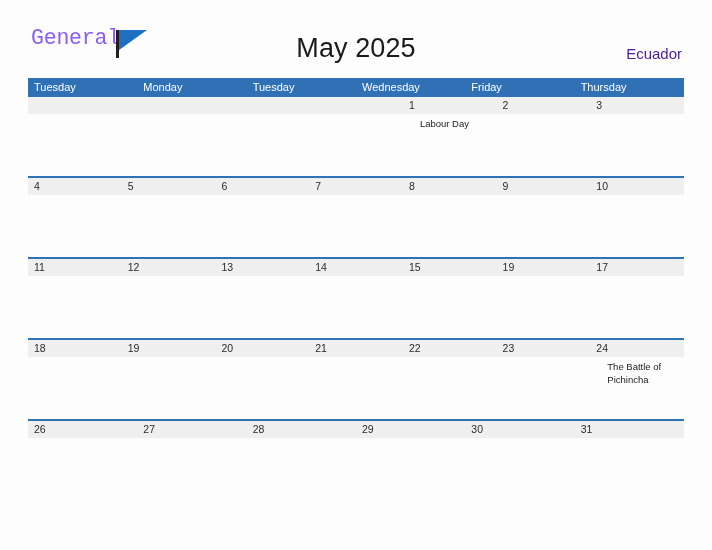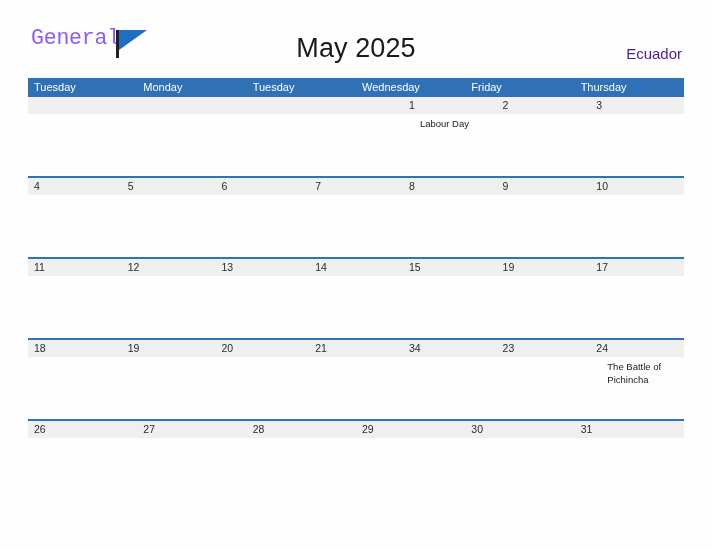--- a/index.html
+++ b/index.html
@@ -351,21 +351,21 @@
             <div class="day-events"></div>
           </div>
           <div class="day-cell">
             <div class="day-band">
               <span class="day-num">21</span>
             </div>
             <div class="day-events"></div>
           </div>
           <div class="day-cell">
             <div class="day-band">
-              <span class="day-num">34</span>
+              <span class="day-num">22</span>
             </div>
             <div class="day-events"></div>
           </div>
           <div class="day-cell">
             <div class="day-band">
               <span class="day-num">23</span>
             </div>
             <div class="day-events"></div>
           </div>
           <div class="day-cell">

